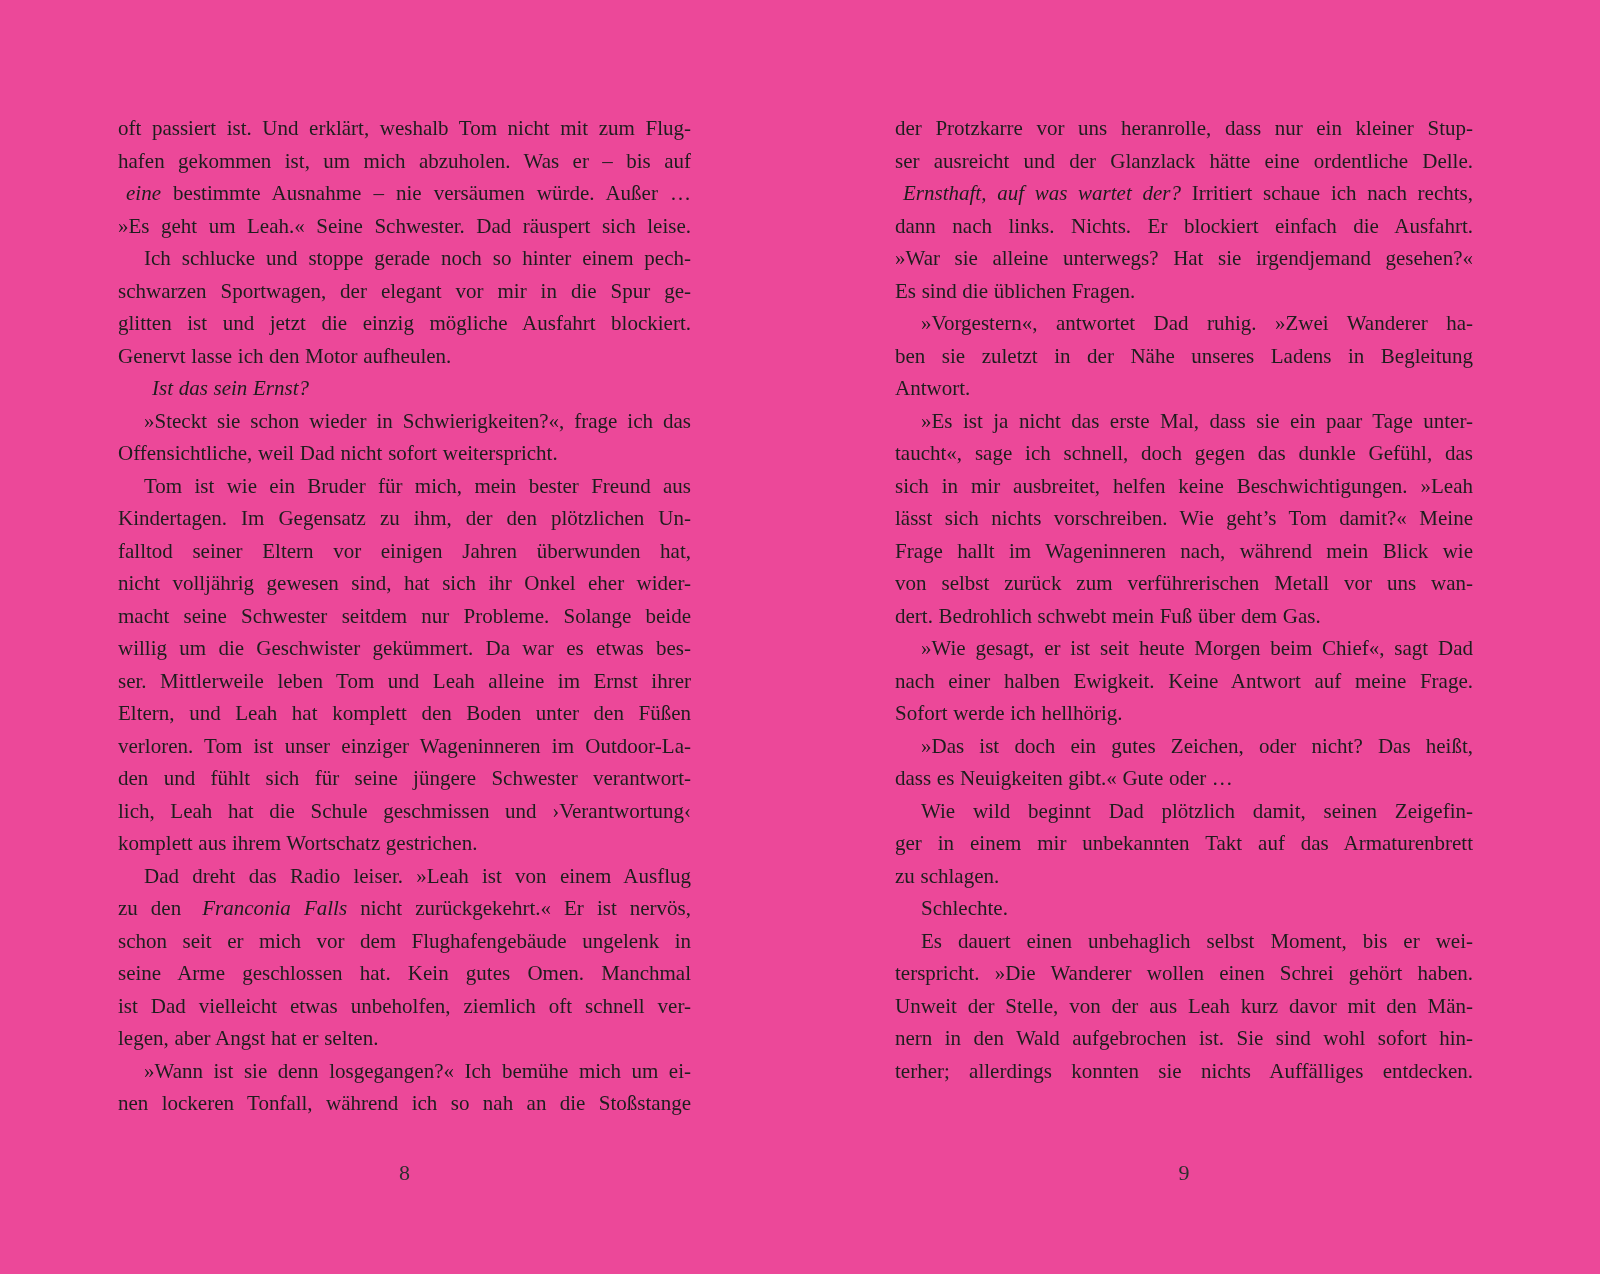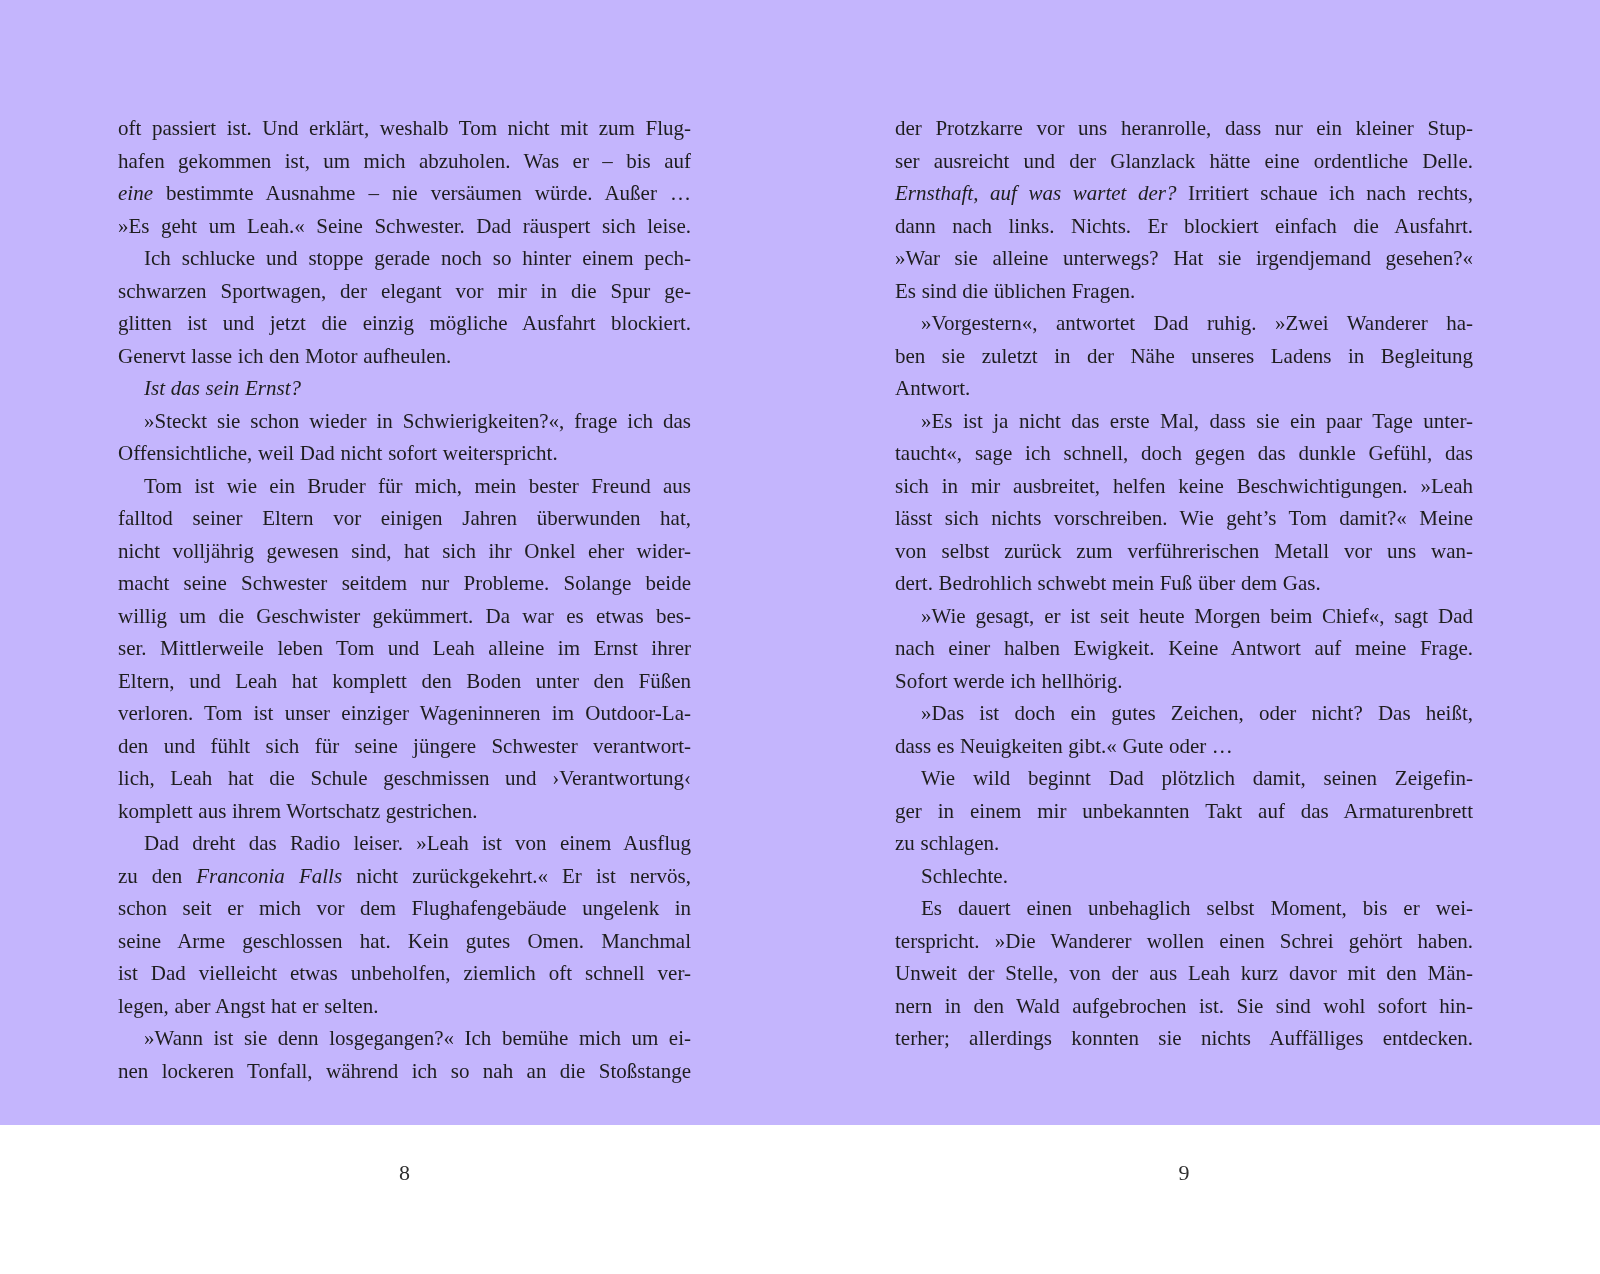--- a/index.html
+++ b/index.html
@@ -8,22 +8,22 @@
   }
   body {
     width: 1600px;
     height: 1274px;
     background: #ffffff;
     overflow: hidden;
   }
   .spread {
     position: relative;
     width: 1600px;
-    height: 1125px;
-    background: #c4b5fd;
+    height: 1274px;
+    background: #ec4899;
     font-family: "Liberation Serif", "DejaVu Serif", serif;
     color: #1e1e1e;
     text-decoration: underline;
   }
   .page {
     position: absolute;
     top: 0;
     bottom: 0;
   }
   .page-left  { left: 118px; width: 573px; }
@@ -42,20 +42,21 @@
     word-spacing: 0.02em;
   }
   .line.just {
     text-align-last: justify;
   }
   .line.indent {
     text-indent: 26px;
   }
   .line .it {
     font-style: italic;
+    margin-left: 8px;
   }
   .page-number {
     position: absolute;
     top: 1162px;
     left: 0;
     width: 100%;
     text-align: center;
     font-size: 22px;
     line-height: 1;
     color: #2e2e2e;
@@ -73,20 +74,21 @@
         <div class="line just"><span class="it">eine</span><span> bestimmte Ausnahme – nie versäumen würde. Außer …</span></div>
         <div class="line just"><span>»Es geht um Leah.« Seine Schwester. Dad räuspert sich leise.</span></div>
         <div class="line indent just"><span>Ich schlucke und stoppe gerade noch so hinter einem pech-</span></div>
         <div class="line just"><span>schwarzen Sportwagen, der elegant vor mir in die Spur ge-</span></div>
         <div class="line just"><span>glitten ist und jetzt die einzig mögliche Ausfahrt blockiert.</span></div>
         <div class="line"><span>Genervt lasse ich den Motor aufheulen.</span></div>
         <div class="line indent"><span class="it">Ist das sein Ernst?</span></div>
         <div class="line indent just"><span>»Steckt sie schon wieder in Schwierigkeiten?«, frage ich das</span></div>
         <div class="line"><span>Offensichtliche, weil Dad nicht sofort weiterspricht.</span></div>
         <div class="line indent just"><span>Tom ist wie ein Bruder für mich, mein bester Freund aus</span></div>
+        <div class="line just"><span>Kindertagen. Im Gegensatz zu ihm, der den plötzlichen Un-</span></div>
         <div class="line just"><span>falltod seiner Eltern vor einigen Jahren überwunden hat,</span></div>
         <div class="line just"><span>nicht volljährig gewesen sind, hat sich ihr Onkel eher wider-</span></div>
         <div class="line just"><span>macht seine Schwester seitdem nur Probleme. Solange beide</span></div>
         <div class="line just"><span>willig um die Geschwister gekümmert. Da war es etwas bes-</span></div>
         <div class="line just"><span>ser. Mittlerweile leben Tom und Leah alleine im Ernst ihrer</span></div>
         <div class="line just"><span>Eltern, und Leah hat komplett den Boden unter den Füßen</span></div>
         <div class="line just"><span>verloren. Tom ist unser einziger Wageninneren im Outdoor-La-</span></div>
         <div class="line just"><span>den und fühlt sich für seine jüngere Schwester verantwort-</span></div>
         <div class="line just"><span>lich, Leah hat die Schule geschmissen und ›Verantwortung‹</span></div>
         <div class="line"><span>komplett aus ihrem Wortschatz gestrichen.</span></div>
@@ -110,20 +112,21 @@
         <div class="line just"><span>dann nach links. Nichts. Er blockiert einfach die Ausfahrt.</span></div>
         <div class="line just"><span>»War sie alleine unterwegs? Hat sie irgendjemand gesehen?«</span></div>
         <div class="line"><span>Es sind die üblichen Fragen.</span></div>
         <div class="line indent just"><span>»Vorgestern«, antwortet Dad ruhig. »Zwei Wanderer ha-</span></div>
         <div class="line just"><span>ben sie zuletzt in der Nähe unseres Ladens in Begleitung</span></div>
         <div class="line"><span>Antwort.</span></div>
         <div class="line indent just"><span>»Es ist ja nicht das erste Mal, dass sie ein paar Tage unter-</span></div>
         <div class="line just"><span>taucht«, sage ich schnell, doch gegen das dunkle Gefühl, das</span></div>
         <div class="line just"><span>sich in mir ausbreitet, helfen keine Beschwichtigungen. »Leah</span></div>
         <div class="line just"><span>lässt sich nichts vorschreiben. Wie geht’s Tom damit?« Meine</span></div>
+        <div class="line just"><span>Frage hallt im Wageninneren nach, während mein Blick wie</span></div>
         <div class="line just"><span>von selbst zurück zum verführerischen Metall vor uns wan-</span></div>
         <div class="line"><span>dert. Bedrohlich schwebt mein Fuß über dem Gas.</span></div>
         <div class="line indent just"><span>»Wie gesagt, er ist seit heute Morgen beim Chief«, sagt Dad</span></div>
         <div class="line just"><span>nach einer halben Ewigkeit. Keine Antwort auf meine Frage.</span></div>
         <div class="line"><span>Sofort werde ich hellhörig.</span></div>
         <div class="line indent just"><span>»Das ist doch ein gutes Zeichen, oder nicht? Das heißt,</span></div>
         <div class="line"><span>dass es Neuigkeiten gibt.« Gute oder …</span></div>
         <div class="line indent just"><span>Wie wild beginnt Dad plötzlich damit, seinen Zeigefin-</span></div>
         <div class="line just"><span>ger in einem mir unbekannten Takt auf das Armaturenbrett</span></div>
         <div class="line"><span>zu schlagen.</span></div>

